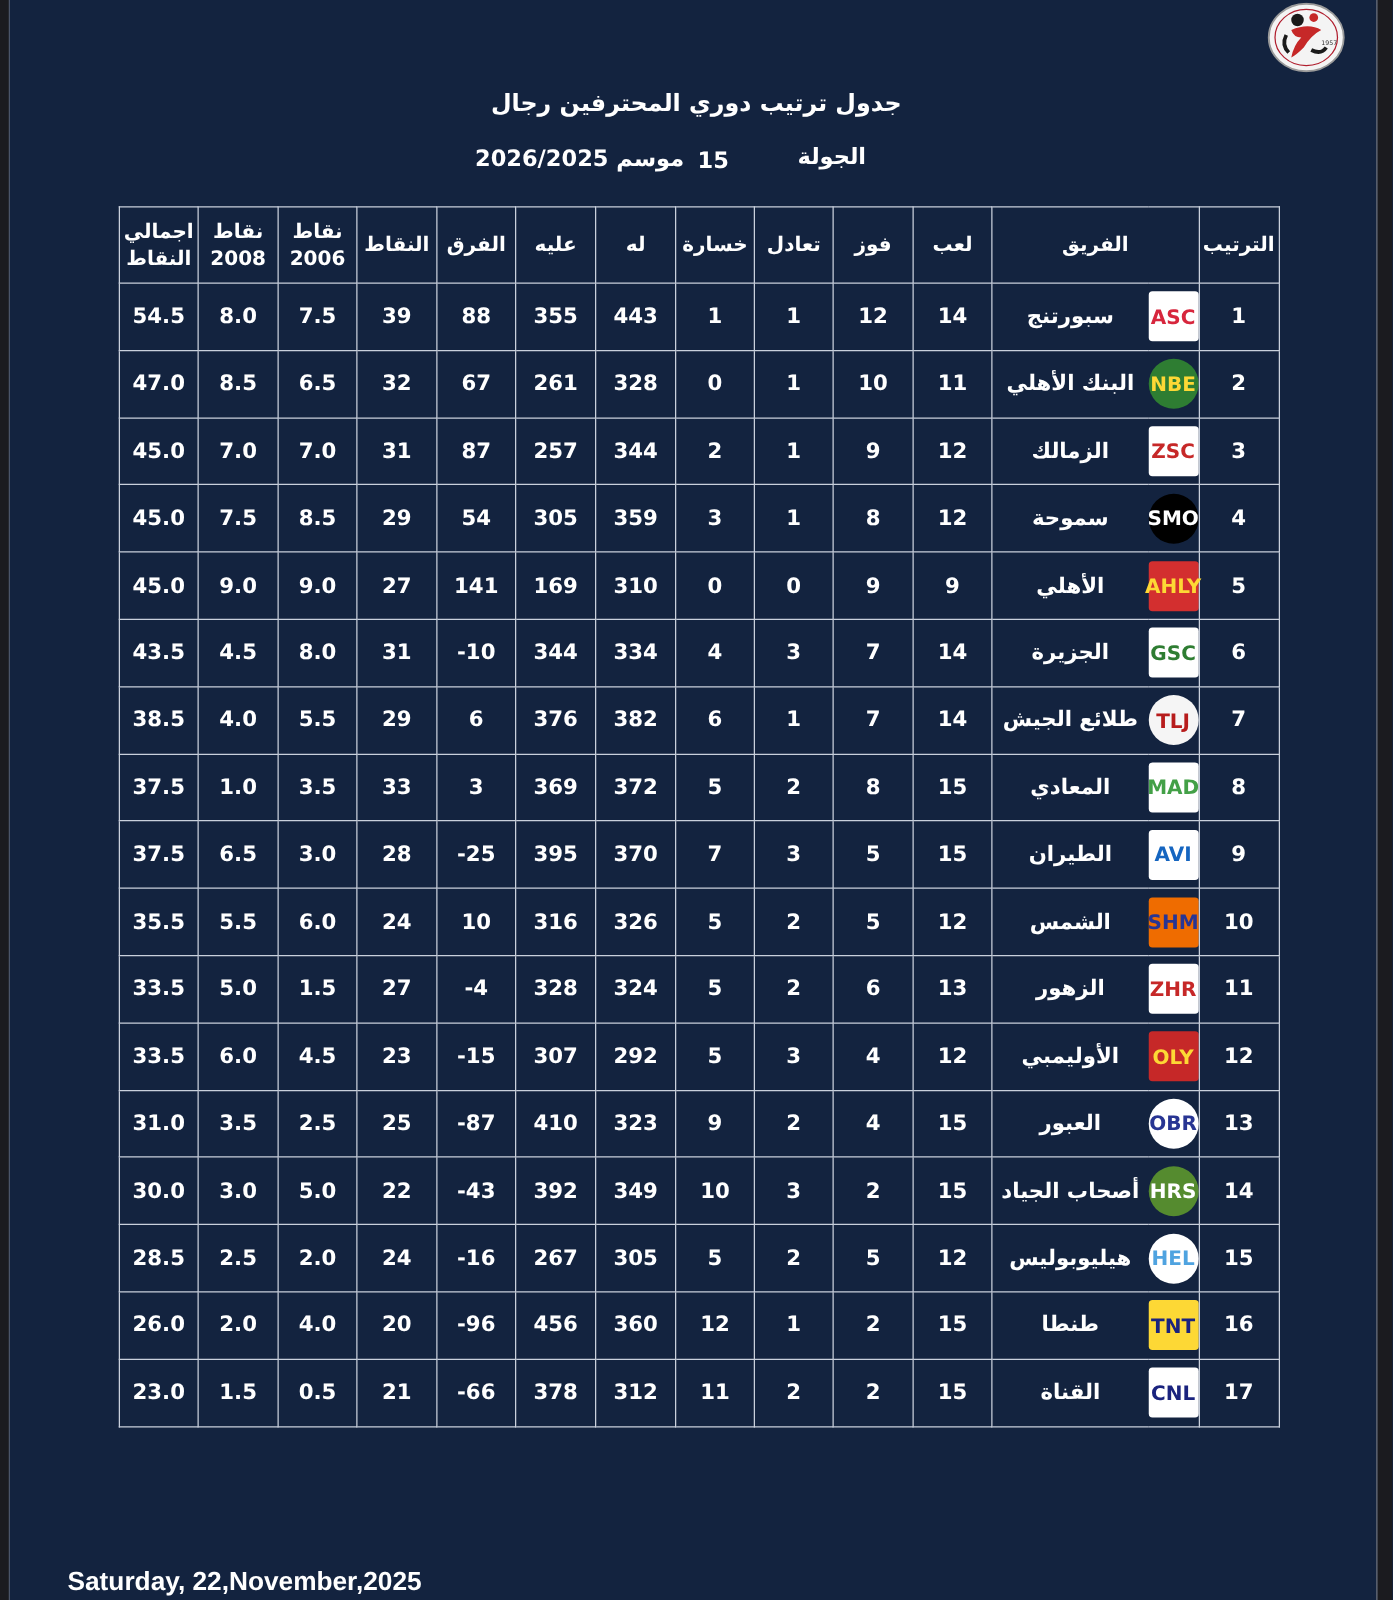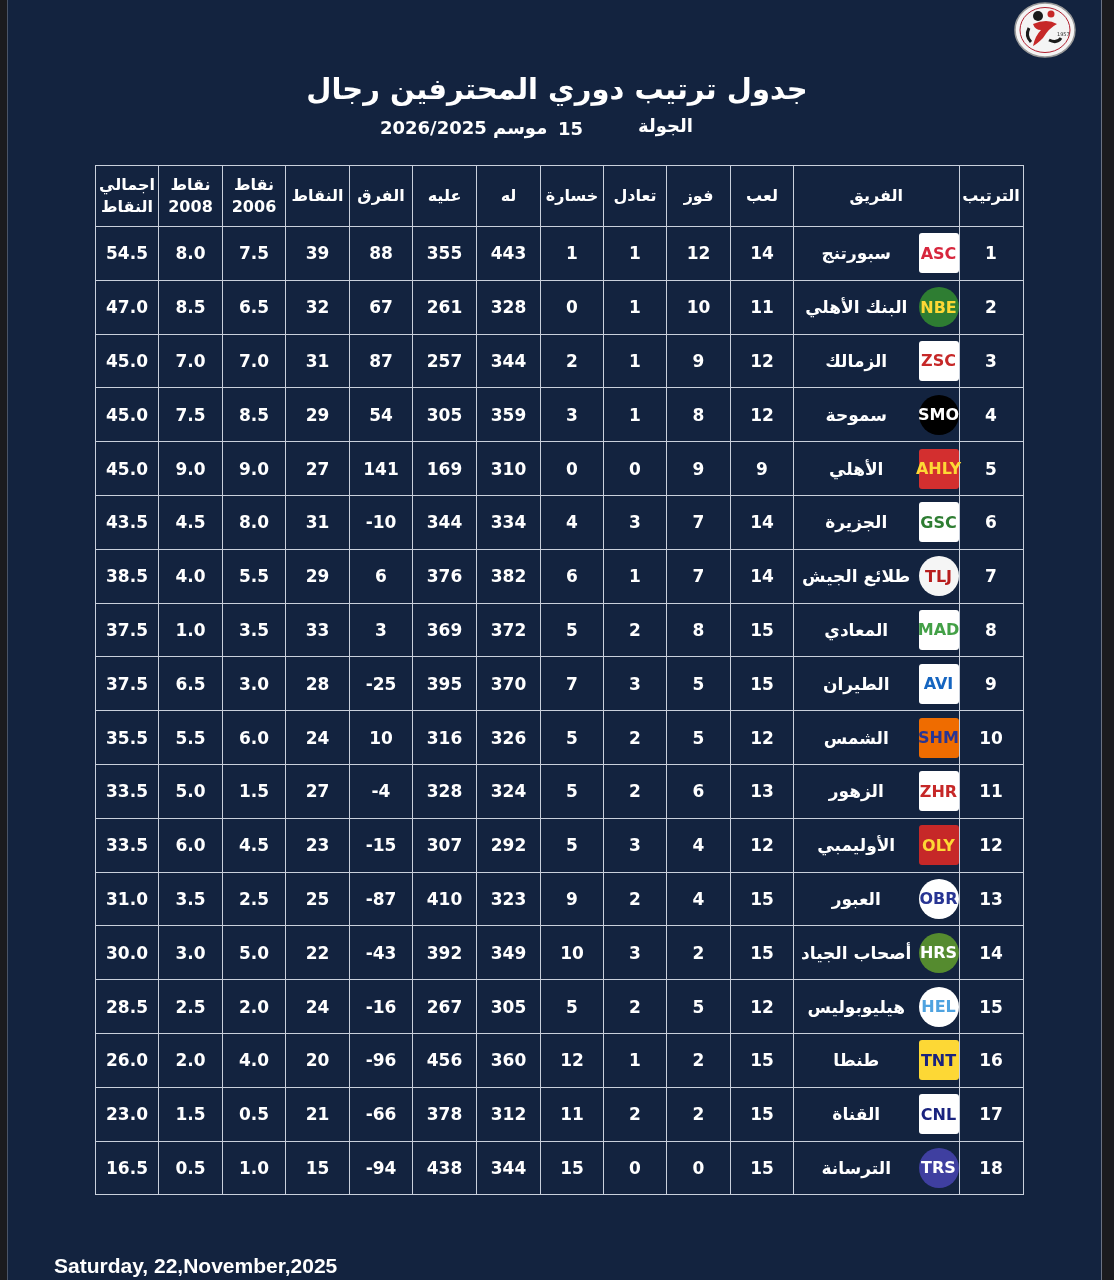--- a/index.html
+++ b/index.html
@@ -11,21 +11,21 @@
     position:relative;
   }
   .edge-left { position:absolute; left:0; top:0; width:8px; height:1280px; background:#1b1b1f; }
   .edge-left::after { content:""; position:absolute; right:0; top:0; width:1px; height:1280px; background:#4a5468; }
   .edge-right { position:absolute; right:0; top:0; width:13px; height:1280px; background:#1b1b1f; }
   .edge-right::before { content:""; position:absolute; left:0; top:0; width:1px; height:1280px; background:#6b7384; }
 
   .logo { position:absolute; left:1013px; top:2px; width:64px; height:55px; }
   .title {
     position:absolute; left:0; width:1114px; top:72px; text-align:center;
-    font-size:29px; font-weight:bold; direction:rtl; letter-spacing:0;
+    font-size:19px; font-weight:bold; direction:rtl; letter-spacing:0;
   }
   .title span { display:inline-block; }
   .subtitle {
     position:absolute; top:115px; left:380px; width:320px; height:28px;
     font-size:18px; font-weight:bold; direction:ltr;text-align:center;
   }
   .subtitle .season { position:absolute; left:0; top:2px; white-space:nowrap; }
   .subtitle .round-num { position:absolute; left:178px; top:3px; }
   .subtitle .round-label { position:absolute; left:258px; top:0; white-space:nowrap; }
 
@@ -417,34 +417,16 @@
         <td>11</td>
         <td>2</td>
         <td>2</td>
         <td>15</td>
         <td class="team-name">القناة</td>
         <td class="team-logo">
           <div class="crest" style="background: rgb(255, 255, 255); color: rgb(26, 35, 126);">CNL</div>
         </td>
         <td>17</td>
       </tr>
-      <tr>
-        <td>16.5</td>
-        <td>0.5</td>
-        <td>1.0</td>
-        <td>15</td>
-        <td>-94</td>
-        <td>438</td>
-        <td>344</td>
-        <td>15</td>
-        <td>0</td>
-        <td>0</td>
-        <td>15</td>
-        <td class="team-name">الترسانة</td>
-        <td class="team-logo">
-          <div class="crest circle" style="background: rgb(63, 63, 160); color: rgb(255, 255, 255);">TRS</div>
-        </td>
-        <td>18</td>
-      </tr>
     </tbody>
 </table>
 
 <div class="date">Saturday, 22,November,2025</div>
 
 </body></html>

